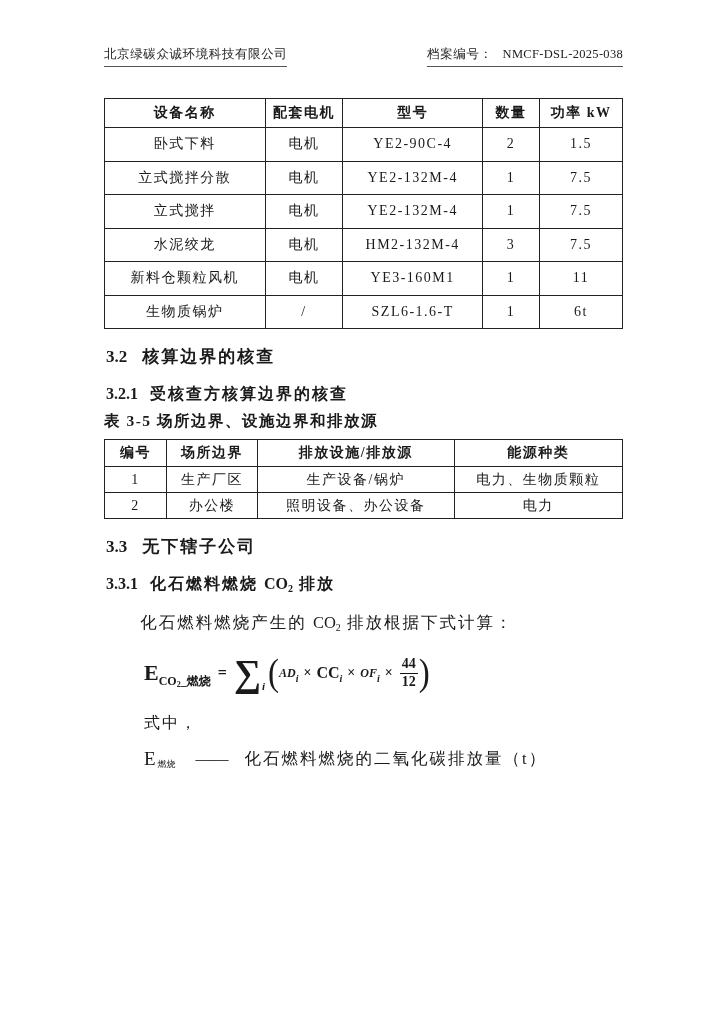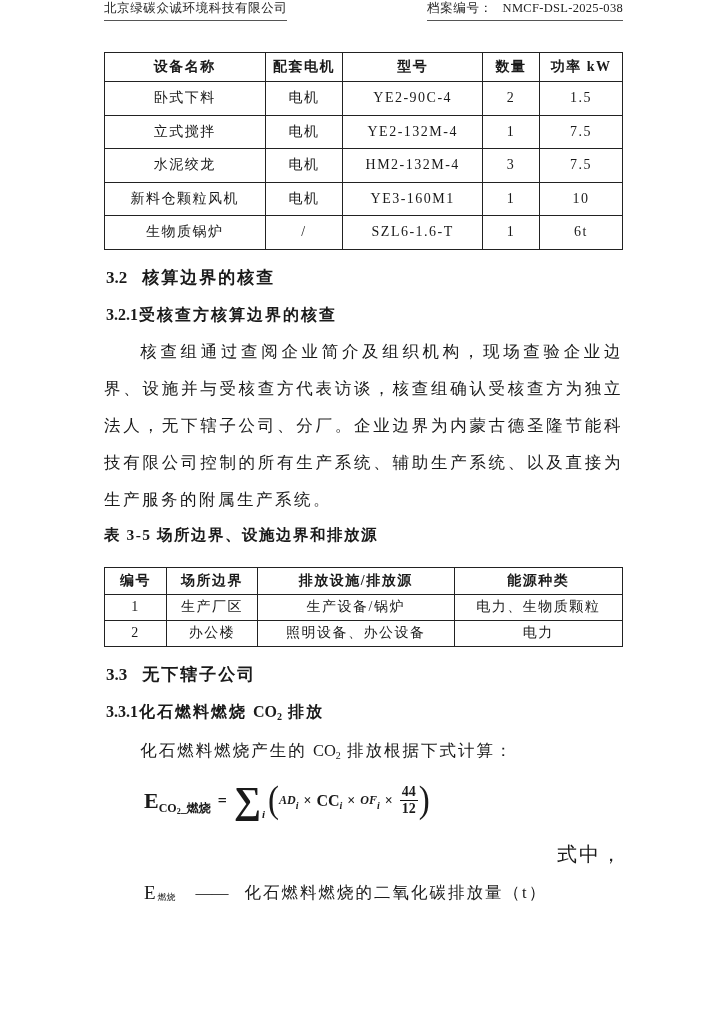--- a/index.html
+++ b/index.html
@@ -3,39 +3,39 @@
 <meta charset="utf-8">
 <style>
   html,body{margin:0;padding:0;background:#e8e8e8;}
   .page{
     position:relative;width:723px;height:1024px;background:#ffffff;
     font-family:"Liberation Serif","DejaVu Serif",serif;color:#1a1a1a;
     box-sizing:border-box;padding:0 100px 0 104px;overflow:hidden;margin:0 auto;
   }
   
   .doc-header{display:flex;justify-content:space-between;align-items:flex-end;
-    font-size:12.5px;letter-spacing:0.6px;color:#222;}
+    padding-top:46px;font-size:12.5px;letter-spacing:0.6px;color:#222;}
   .hdr-underline{border-bottom:1px solid #555;padding-bottom:3px;}
   .hdr-right .val{margin-left:10px;letter-spacing:0.3px;}
   
   .tbl{width:100%;border-collapse:collapse;table-layout:fixed;}
   .tbl th,.tbl td{border:1px solid #222;text-align:center;vertical-align:middle;
     font-size:14px;letter-spacing:1.5px;padding:0 2px;overflow:hidden;white-space:nowrap;}
   .tbl th{font-weight:bold;}
   .tbl-equip{margin-top:31px;}
   .tbl-equip th{height:28px;}
   .tbl-equip td{height:32.5px;}
-  .tbl-boundary{margin-top:21px;padding-left:38px;}
+  .tbl-boundary{margin-top:7px;padding-left:38px;}
   .tbl-boundary th{height:26px;}
   .tbl-boundary td{height:25px;}
   
   .h2{margin:17px 0 0 2px;font-size:17px;font-weight:bold;letter-spacing:2px;line-height:22px;}
   .h3{margin:15px 0 0 2px;font-size:16px;font-weight:bold;letter-spacing:2px;line-height:21px;}
   .hnum{letter-spacing:0;margin-right:15px;}
-  .h3 .hnum{margin-right:1px;}
+  .h3 .hnum{margin-right:12px;}
   
   .body-para{margin:8px 0 0 0;font-size:16.5px;line-height:37px;letter-spacing:2.5px;
     text-align:justify;text-justify:inter-ideograph;text-indent:2.2em;}
   .tbl-caption{margin-top:7px;font-weight:bold;font-size:15.5px;letter-spacing:1.5px;}
   .intro-line{margin:12px 0 0 0;font-size:16.5px;letter-spacing:2px;text-indent:2.2em;line-height:24px;}
   .sub2{font-size:10px;vertical-align:-3px;letter-spacing:0;}
   
   .formula-line{margin:8px 0 0 40px;display:flex;align-items:center;font-weight:bold;height:50px;}
   .f-e{font-size:22px;line-height:1;}
   .f-esub{font-size:12px;letter-spacing:0;transform:translateY(8px);display:inline-flex;align-items:baseline;}
@@ -46,21 +46,21 @@
   .f-paren{font-size:33px;font-weight:normal;line-height:1;transform:scaleY(1.12);}
   .f-var{font-size:12px;font-style:italic;letter-spacing:0;}
   .f-rm{font-size:16px;letter-spacing:0;}
   .f-isub{font-size:10px;font-style:italic;transform:translateY(5px);}
   .f-times{font-size:14px;margin:0 5px;}
   .f-frac{display:inline-flex;flex-direction:column;align-items:center;line-height:1.15;
     font-size:14px;margin:0 1px 0 2px;font-style:italic;justify-content:center;}
   .f-frac span{font-style:normal;}
   .f-frac-num{border-bottom:1.5px solid #111;padding:0 2px;}
   
-  .where-line{margin:15px 0 0 40px;font-size:20px;letter-spacing:2px;text-align:right;}
+  .where-line{margin:15px 0 0 40px;font-size:16px;letter-spacing:2px;}
   .def-line{margin:14px 0 0 40px;font-size:16.5px;letter-spacing:2px;display:flex;align-items:center;}
   .def-e{font-size:19px;letter-spacing:0;}
   .def-esub{font-size:9px;transform:translateY(5px);margin:0 20px 0 2px;letter-spacing:0;}
   .def-dash{letter-spacing:0;margin-right:16px;}
   
   .page-footer{position:absolute;left:0;right:0;bottom:55px;text-align:center;
     font-size:12.5px;letter-spacing:1px;color:#222;}
   
   .tbl-equip col:nth-child(1){width:31%;}
   .tbl-equip col:nth-child(2){width:15%;}
@@ -103,59 +103,65 @@
     </thead>
     <tbody>
       <tr>
         <td>卧式下料</td>
         <td>电机</td>
         <td>YE2-90C-4</td>
         <td>2</td>
         <td>1.5</td>
       </tr>
       <tr>
+        <td>立式搅拌分散</td>
+        <td>电机</td>
+        <td>YE2-132M-4</td>
+        <td>1</td>
+        <td>7.5</td>
+      </tr>
+      <tr>
         <td>立式搅拌</td>
         <td>电机</td>
         <td>YE2-132M-4</td>
         <td>1</td>
         <td>7.5</td>
       </tr>
       <tr>
         <td>水泥绞龙</td>
         <td>电机</td>
         <td>HM2-132M-4</td>
         <td>3</td>
         <td>7.5</td>
       </tr>
       <tr>
         <td>新料仓颗粒风机</td>
         <td>电机</td>
         <td>YE3-160M1</td>
         <td>1</td>
-        <td>10</td>
+        <td>11</td>
       </tr>
       <tr>
         <td>生物质锅炉</td>
         <td>/</td>
         <td>SZL6-1.6-T</td>
         <td>1</td>
         <td>6t</td>
       </tr>
     </tbody>
   </table>
 
   <div class="h2">
     <span class="hnum">3.2</span><span>核算边界的核查</span>
   </div>
 
   <div class="h3">
     <span class="hnum">3.2.1</span><span>受核查方核算边界的核查</span>
   </div>
 
-  <p class="body-para">核查组通过查阅企业简介及组织机构，现场查验企业边界、设施并与受核查方代表访谈，核查组确认受核查方为独立法人，无下辖子公司、分厂。企业边界为内蒙古德圣隆节能科技有限公司控制的所有生产系统、辅助生产系统、以及直接为生产服务的附属生产系统。</p>
 
   <div class="tbl-caption">表 3-5 场所边界、设施边界和排放源</div>
 
   <table class="tbl tbl-boundary">
     <colgroup>
         <col>
         <col>
         <col>
         <col>
       </colgroup>

